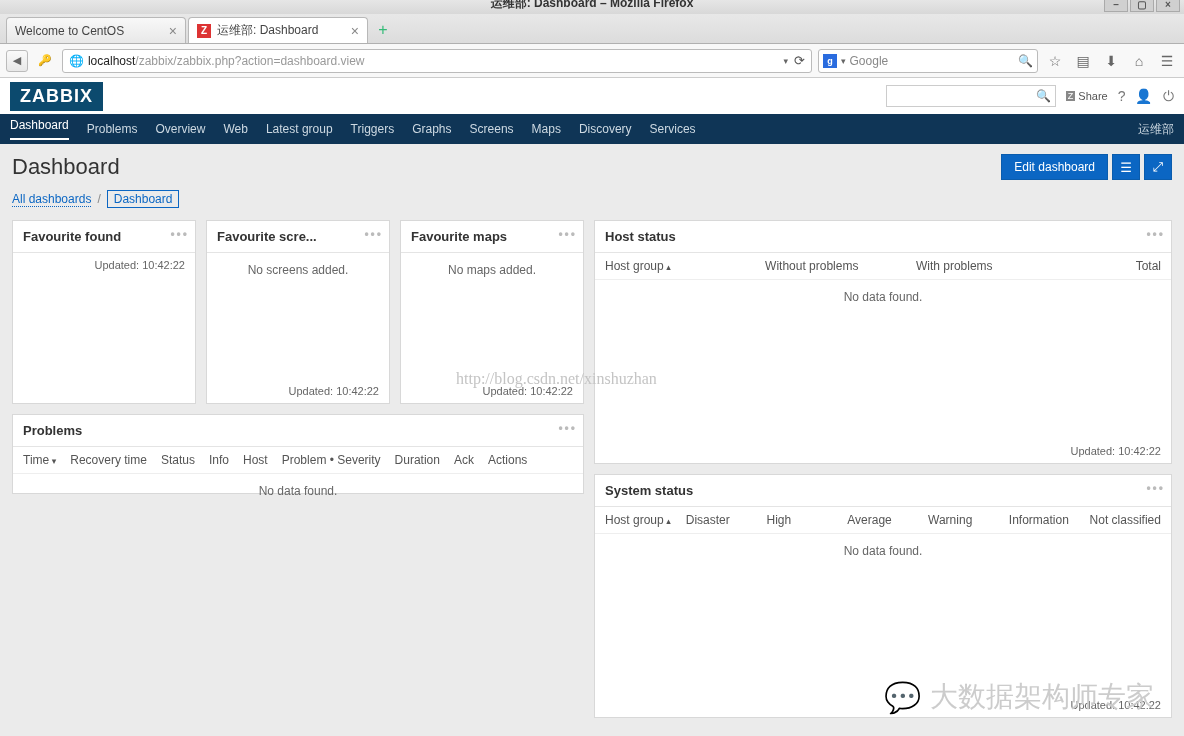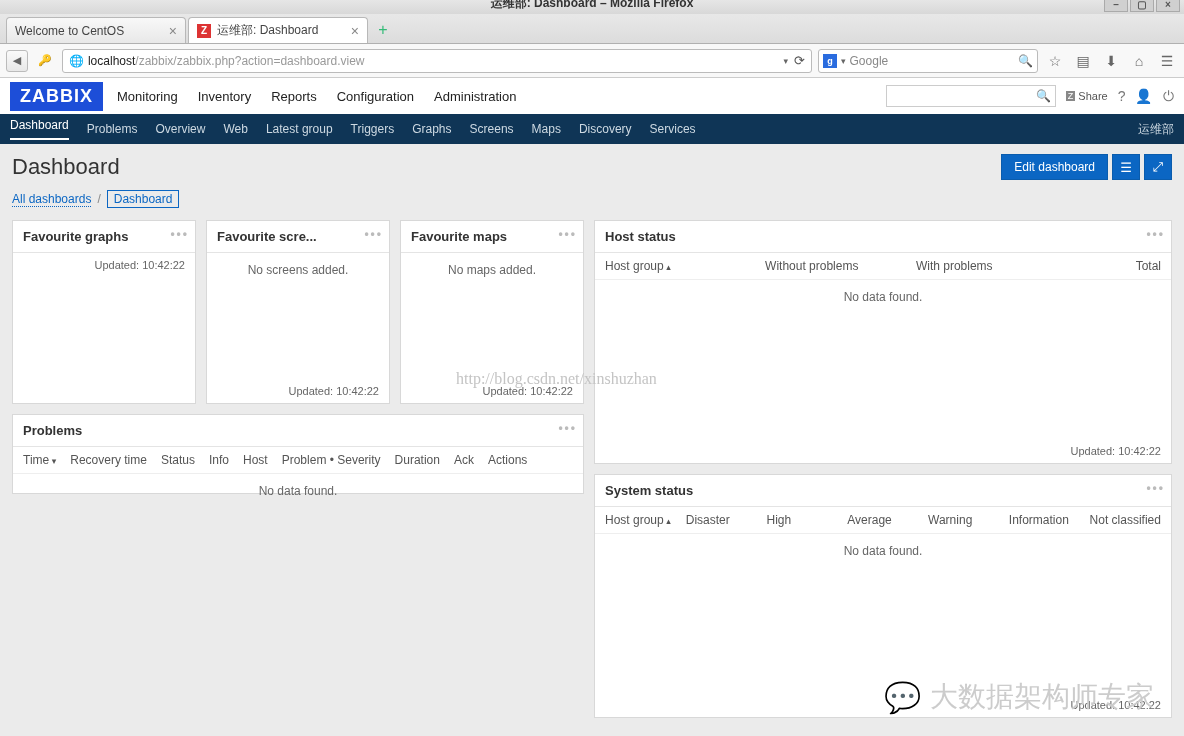--- a/index.html
+++ b/index.html
@@ -27,21 +27,21 @@
 .urlfield .url-light { color:#999; }
 .urlfield .dd { margin-left:auto; color:#666; font-size:9px;}
 .urlfield .reload { margin-left:6px; color:#555; font-size:13px; }
 .searchfield { width:220px; height:24px; border:1px solid #bbb; border-radius:3px; background:#fff; display:flex; align-items:center; padding:0 4px; color:#888; gap:4px;}
 .searchfield .glogo { width:14px; height:14px; background:#2a6cdf; color:#fff; font-size:9px; display:flex; align-items:center; justify-content:center; font-weight:bold;}
 .searchfield .mag { margin-left:auto; color:#555;}
 .toolbar-ico { width:22px; color:#666; font-size:14px; text-align:center; }
 
 
 .zbx-top { height: 36px; background:#fff; display:flex; align-items:center; padding:0 10px; }
-.zbx-logo { background:#1d4ed8; color:#fff; font-weight:bold; letter-spacing:1px; padding:4px 10px; font-size:18px; margin-right:14px;}
+.zbx-logo { background:#0c4a6e; color:#fff; font-weight:bold; letter-spacing:1px; padding:4px 10px; font-size:18px; margin-right:14px;}
 .zbx-nav { display:flex; gap:20px; }
 .zbx-nav span { color:#222; font-size:13px; padding:10px 0; cursor:pointer;}
 .zbx-nav span.active { font-weight:normal; border-bottom:0;}
 .zbx-top-right { margin-left:auto; display:flex; align-items:center; gap:10px;}
 .zbx-search { width:170px; height:22px; border:1px solid #ccc; background:#fff; display:flex; align-items:center; justify-content:flex-end; padding:0 4px;}
 .zbx-share { font-size:11px; color:#555; display:flex; align-items:center; gap:3px;}
 .zbx-ico { color:#777; font-size:14px; }
 
 
 .zbx-sub { height: 30px; background:#0f3556; display:flex; align-items:center; padding:0 10px; gap:18px; }
@@ -131,27 +131,20 @@
   </div>
   <span class="toolbar-ico">☆</span>
   <span class="toolbar-ico">▤</span>
   <span class="toolbar-ico">⬇</span>
   <span class="toolbar-ico">⌂</span>
   <span class="toolbar-ico">☰</span>
 </div>
 
 <div class="zbx-top">
   <div class="zbx-logo">ZABBIX</div>
-  <div class="zbx-nav">
-    <span class="active">Monitoring</span>
-    <span>Inventory</span>
-    <span>Reports</span>
-    <span>Configuration</span>
-    <span>Administration</span>
-  </div>
   <div class="zbx-top-right">
     <div class="zbx-search">
         <span>🔍</span>
       </div>
     <div class="zbx-share">
         <span style="background:#888;color:#fff;padding:0 2px;font-size:9px">Z</span>
         <span>Share</span>
       </div>
     <span class="zbx-ico">?</span>
     <span class="zbx-ico">👤</span>
@@ -186,21 +179,21 @@
   <div class="breadcrumb">
     <a href="#">All dashboards</a>
     <span class="sep">/</span>
     <span class="current">Dashboard</span>
   </div>
 
   <div class="grid">
     <div class="col-left">
       <div class="row3">
         <div class="widget w-small">
-          <div class="w-head"><span>Favourite graphs</span><span class="w-menu">•••</span></div>
+          <div class="w-head"><span>Favourite found</span><span class="w-menu">•••</span></div>
           <div class="w-foot">Updated: 10:42:22</div>
         </div>
         <div class="widget w-small">
           <div class="w-head"><span>Favourite scre...</span><span class="w-menu">•••</span></div>
           <div class="w-body">No screens added.</div>
           <div class="w-foot">Updated: 10:42:22</div>
         </div>
         <div class="widget w-small">
           <div class="w-head"><span>Favourite maps</span><span class="w-menu">•••</span></div>
           <div class="w-body">No maps added.</div>

